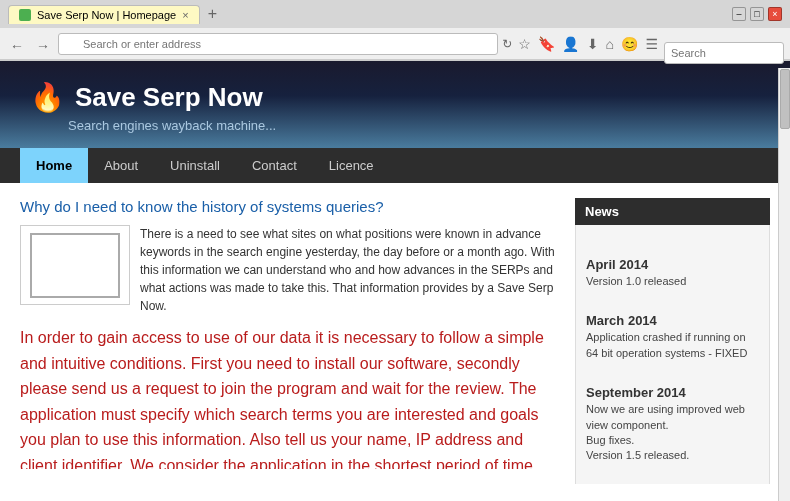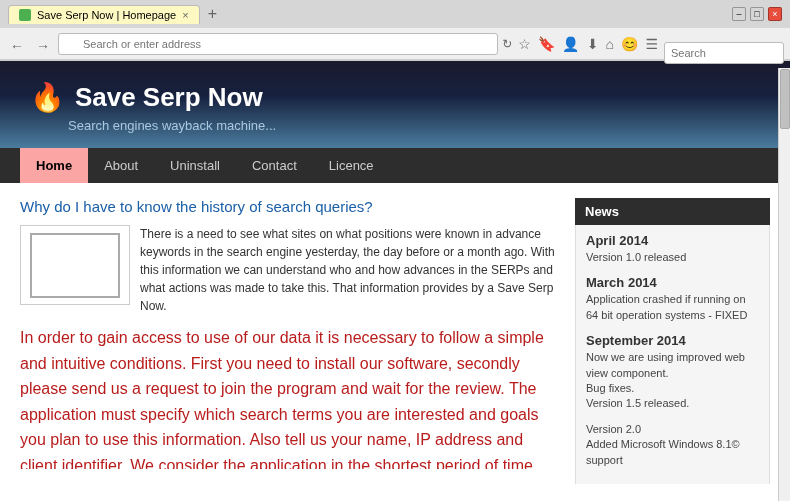--- a/index.html
+++ b/index.html
@@ -34,39 +34,39 @@
     
     .site-header { background: linear-gradient(180deg, #1a1a2e 0%, #16213e 40%, #4a7c9e 100%); padding: 20px 30px 15px; display: flex; flex-direction: column; gap: 4px; }
     .site-logo { display: flex; align-items: center; gap: 10px; }
     .flame-icon { font-size: 28px; color: #4caf50; }
     .site-title { font-size: 26px; font-weight: bold; color: white; }
     .site-tagline { color: #aac8e0; font-size: 13px; margin-left: 38px; }
 
     
     .site-nav { background: #2d2d2d; display: flex; align-items: center; padding: 0 20px; }
     .nav-item { padding: 10px 16px; color: #ccc; font-size: 13px; cursor: pointer; text-decoration: none; }
-    .nav-item.active { background: #fca5a5; color: #000; font-weight: bold; }
+    .nav-item.active { background: #7dd3fc; color: #000; font-weight: bold; }
 
     
     .main-content { display: flex; padding: 15px 20px; gap: 15px; height: calc(441px - 140px); overflow: hidden; }
 
     
     .article { flex: 1; overflow: hidden; }
     .article h2 { font-size: 15px; color: #1a5fa8; margin-bottom: 10px; font-weight: normal; }
     .article-intro { display: flex; gap: 10px; margin-bottom: 10px; }
     .article-image { width: 110px; height: 80px; border: 1px solid #ccc; flex-shrink: 0; background: white; display: flex; align-items: center; justify-content: center; }
     .img-placeholder { width: 90px; height: 65px; border: 2px solid #aaa; background: white; }
     .article-text { font-size: 12px; color: #333; line-height: 1.5; }
     .article-body { font-size: 16px; color: #b91c1c; line-height: 1.6; margin-bottom: 0; }
 
     
     .sidebar { width: 195px; flex-shrink: 0; }
     .sidebar-header { background: #2d2d2d; color: white; padding: 6px 10px; font-size: 13px; font-weight: bold; }
     .sidebar-content { background: #f5f5f5; padding: 8px 10px; border: 1px solid #ddd; border-top: none; }
-    .news-item { margin-bottom: 10px; }
+    .news-item { margin-bottom: 10px; margin-top: 24px; }
     .news-date { font-size: 13px; font-weight: bold; color: #333; margin-bottom: 2px; }
     .news-text { font-size: 11px; color: #444; line-height: 1.4; }
 
     
     .scrollbar { position: absolute; right: 0; top: 68px; width: 12px; height: 433px; background: #f0f0f0; border-left: 1px solid #ccc; }
     .scrollbar-thumb { width: 10px; height: 60px; background: #c0c0c0; border: 1px solid #aaa; margin: 1px; border-radius: 2px; }
 
     .browser-wrapper { position: relative; }
   </style>
 </head>
@@ -124,21 +124,21 @@
       <a class="nav-item active">Home</a>
       <a class="nav-item">About</a>
       <a class="nav-item">Uninstall</a>
       <a class="nav-item">Contact</a>
       <a class="nav-item">Licence</a>
     </div>
 
     <div class="main-content">
 
       <div class="article">
-        <h2>Why do I have to know the history of search queries?</h2>
+        <h2>Why do I need to know the history of systems queries?</h2>
         <div class="article-intro">
           <div class="article-image">
             <div class="img-placeholder"></div>
           </div>
           <p class="article-text">There is a need to see what sites on what positions were known in advance keywords in the search engine yesterday, the day before or a month ago. With this information we can understand who and how advances in the SERPs and what actions was made to take this. That information provides by a Save Serp Now.</p>
         </div>
         <p class="article-body">In order to gain access to use of our data it is necessary to follow a simple and intuitive conditions. First you need to install our software, secondly please send us a request to join the program and wait for the review. The application must specify which search terms you are interested and goals you plan to use this information. Also tell us your name, IP address and client identifier. We consider the application in the shortest period of time and will notify you of the results by email. Remember, participation in the program is absolutely free, but you must have installed our software. If for some reason you do not want or can not install our software, keep in mind that you likely to be denied.</p>
 
       </div>
 

